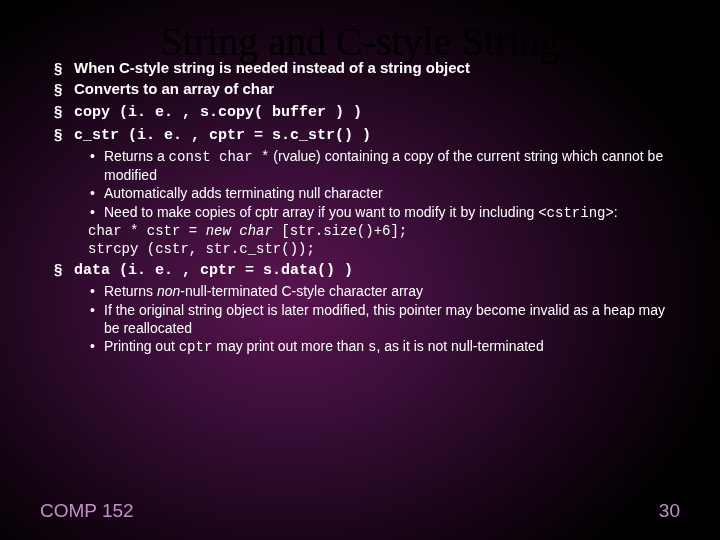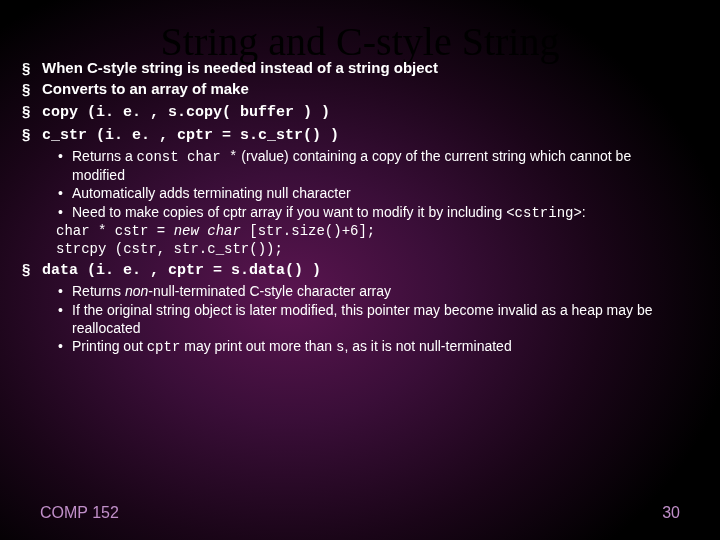--- a/index.html
+++ b/index.html
@@ -14,21 +14,21 @@
   }
   .title {
     font-family: "Times New Roman", serif;
     font-size: 40px;
     text-align: center;
     color: #000000;
     line-height: 1.1;
     padding-top: 20px;
   }
   .content {
-    padding: 0 40px 0 20px;
+    padding: 0 40px 0 52px;
     margin-top: -6px;
   }
   ul.main { list-style: none; }
   ul.main > li {
     position: relative;
     padding-left: 22px;
     font-size: 15px;
     font-weight: bold;
     line-height: 1.35;
     margin-bottom: 1px;
@@ -62,35 +62,35 @@
     margin-left: 14px;
     line-height: 1.3;
   }
   .footer {
     position: absolute;
     bottom: 18px;
     left: 40px;
     right: 40px;
     display: flex;
     justify-content: space-between;
-    font-size: 16px;
+    font-size: 19px;
     color: #c08fc9;
   }
 </style>
 </head>
 <body>
 
 <div class="title">
   <span>String and C-style String</span><br>
 </div>
 
 <div class="content">
   <ul class="main">
     <li><span>When C-style string is needed instead of a string object</span></li>
-    <li><span>Converts to an array of make</span></li>
+    <li><span>Converts to an array of char</span></li>
     <li>
       <span class="mono">copy</span><span class="mono"> (i. e. , s.copy( buffer ) )</span>
       <ul class="sub">
       </ul>
     </li>
     <li>
       <span class="mono">c_str</span><span class="mono"> (i. e. , cptr = s.c_str() )</span>
       <ul class="sub">
         <li><span>Returns a </span><span class="mono">const char *</span><span> (rvalue) containing a copy of the current string which cannot be modified</span></li>
         <li><span>Automatically adds terminating null character</span></li>

